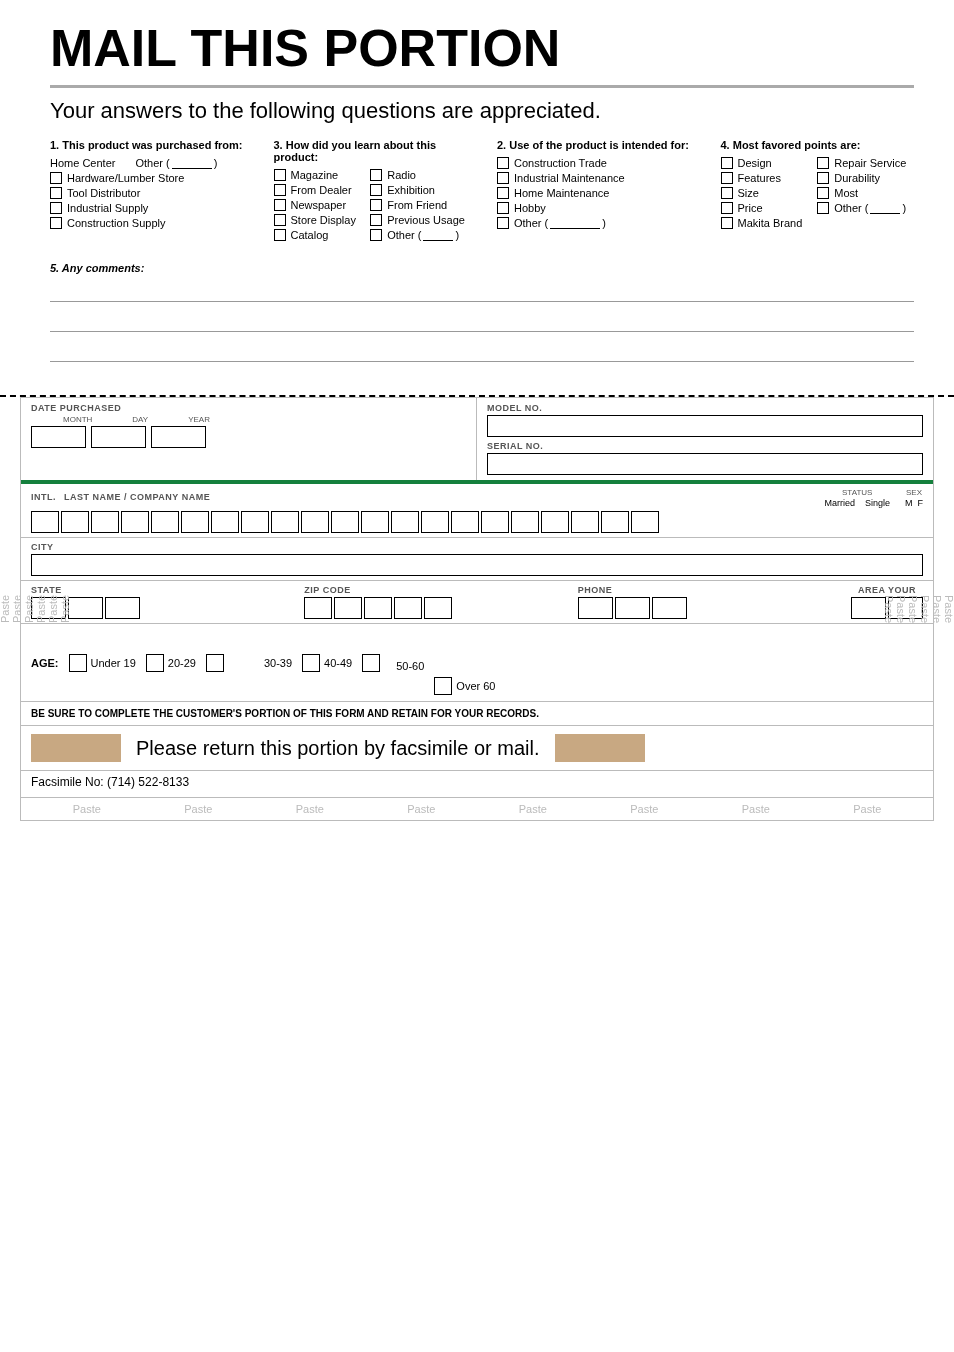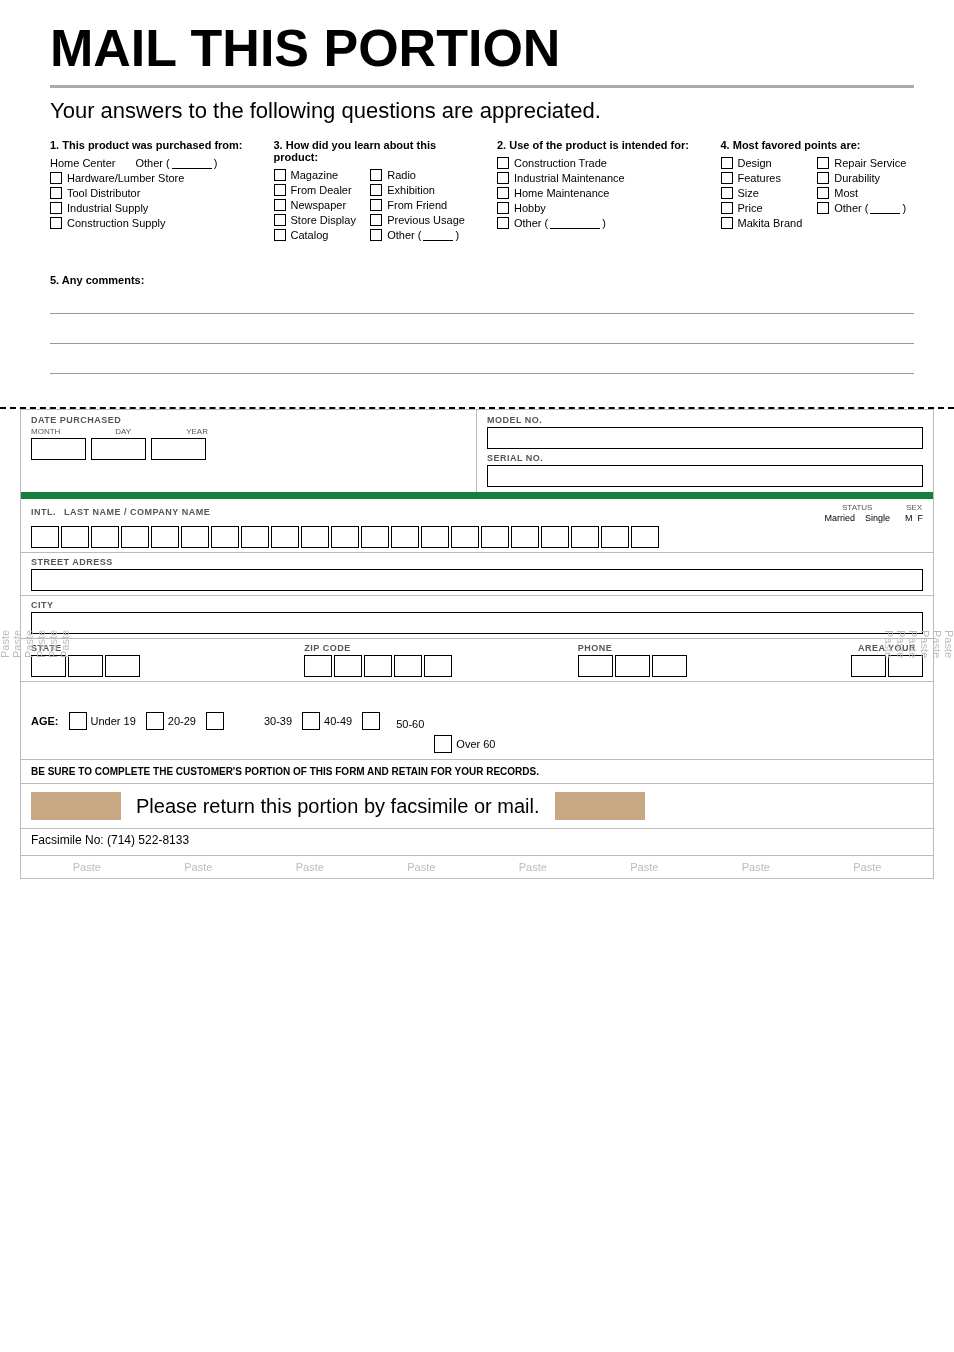--- a/index.html
+++ b/index.html
@@ -65,21 +65,22 @@
     .option-row .checkbox {
       width: 12px;
       height: 12px;
       border: 1px solid #000;
       display: inline-block;
       margin-right: 5px;
       flex-shrink: 0;
     }
 
     .comments-section {
-      margin-top: 20px;
+      margin-top: 8px;
+      font-style: italic;
     }
 
     .comment-line {
       border-bottom: 1px solid #999;
       height: 22px;
       margin-bottom: 8px;
       width: 100%;
     }
 
     
@@ -306,24 +307,24 @@
 
   <div style="position:absolute; right:-22px; top:0; height:100%; display:flex; flex-direction:column; justify-content:space-around; writing-mode:vertical-rl;">
     <span class="paste-label">Paste</span>
     <span class="paste-label">Paste</span>
     <span class="paste-label">Paste</span>
     <span class="paste-label">Paste</span>
     <span class="paste-label">Paste</span>
     <span class="paste-label">Paste</span>
   </div>
 
-  <div style="display:grid; grid-template-columns: 1fr 1fr; border-bottom: 7px solid #15803d;">
+  <div style="display:grid; grid-template-columns: 1fr 1fr; border-bottom: 4px solid #15803d;">
     <div style="padding: 5px 10px; border-right: 1px solid #bbb;">
       <div class="form-label">DATE PURCHASED</div>
-      <div style="display:flex; gap:25px; margin-top:2px;">
+      <div style="display:flex; gap:10px; margin-top:2px;margin-left:32px;">
         <div>
           <div class="form-label-small">MONTH</div>
         </div>
         <div style="margin-left:30px;">
           <div class="form-label-small">DAY</div>
         </div>
         <div style="margin-left:30px;">
           <div class="form-label-small">YEAR</div>
         </div>
       </div>
@@ -382,24 +383,20 @@
       <div style="border:1px solid #000; width:28px; height:22px;"></div>
       <div style="border:1px solid #000; width:28px; height:22px;"></div>
       <div style="border:1px solid #000; width:28px; height:22px;"></div>
       <div style="border:1px solid #000; width:28px; height:22px;"></div>
       <div style="border:1px solid #000; width:28px; height:22px;"></div>
       <div style="border:1px solid #000; width:28px; height:22px;"></div>
       <div style="border:1px solid #000; width:28px; height:22px;"></div>
     </div>
   </div>
 
-  <div style="border-bottom:1px solid #bbb; padding:4px 10px;">
-    <div class="form-label">STREET ADRESS</div>
-    <div style="border:1px solid #000; width:100%; height:22px; margin-top:2px;"></div>
-  </div>
 
   <div style="border-bottom:1px solid #bbb; padding:4px 10px;">
     <div class="form-label">CITY</div>
     <div style="border:1px solid #000; width:100%; height:22px; margin-top:2px;"></div>
   </div>
 
   <div style="border-bottom:1px solid #bbb; padding:4px 10px; display:grid; grid-template-columns: 1fr 1fr 1fr auto;">
     <div>
       <div class="form-label">STATE</div>
       <div style="display:flex; gap:2px; margin-top:2px;">

